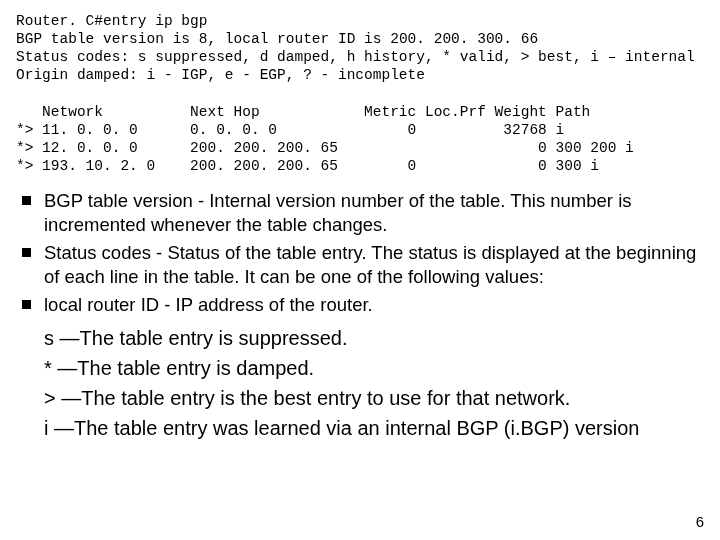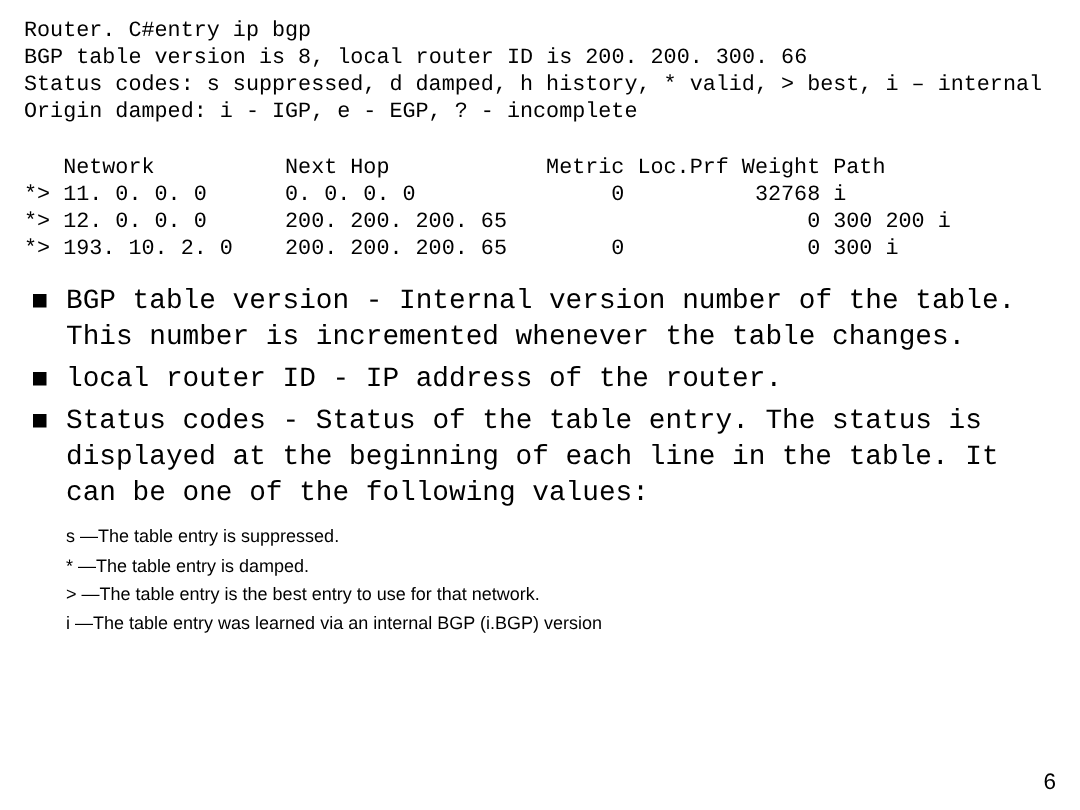--- a/index.html
+++ b/index.html
@@ -18,21 +18,20 @@
     font-size: 14.5px;
     line-height: 1.25;
     white-space: pre;
     margin-bottom: 14px;
   }
   .mono-block b { font-weight: normal; }
   ul.main-list {
     list-style: none;
     padding: 0;
     margin: 0 0 8px 0;
-    font-family: Liberation Mono, monospace;
   }
   ul.main-list > li {
     position: relative;
     padding-left: 28px;
     margin: 4px 0;
     font-size: 18.5px;
     line-height: 1.3;
   }
   ul.main-list > li::before {
     content: "";
@@ -42,21 +41,21 @@
     width: 9px;
     height: 9px;
     background: #000000;
   }
   ul.sub-list {
     list-style: none;
     padding: 0 0 0 28px;
     margin: 0;
   }
   ul.sub-list > li {
-    font-size: 12px;
+    font-size: 20px;
     line-height: 1.35;
     margin: 3px 0;
   }
   .page-num {
     position: absolute;
     right: 16px;
     bottom: 10px;
     font-size: 15px;
   }
 </style>
@@ -68,22 +67,22 @@
 <span><b>Status codes</b><span>: s suppressed, d damped, h history, * valid, &gt; best, i – internal</span></span>
 <span>Origin damped: i - IGP, e - EGP, ? - incomplete</span>
 
 <span>   Network          Next Hop            Metric Loc.Prf Weight Path</span>
 <span>*&gt; 11. 0. 0. 0      0. 0. 0. 0               0          32768 i</span>
 <span>*&gt; 12. 0. 0. 0      200. 200. 200. 65                       0 300 200 i</span>
 <span>*&gt; 193. 10. 2. 0    200. 200. 200. 65        0              0 300 i</span></div>
 
 <ul class="main-list">
   <li><span>BGP table version</span><span> - Internal version number of the table. This number is incremented whenever the table changes.</span></li>
+  <li><span>Status codes</span><span> - Status of the table entry. The status is displayed at the beginning of each line in the table. It can be one of the following values:</span></li>
   <li><span>local router ID</span><span> - IP address of the router.</span></li>
-  <li><span>Status codes</span><span> - Status of the table entry. The status is displayed at the beginning of each line in the table. It can be one of the following values:</span></li>
 </ul>
 
 <ul class="sub-list">
   <li>s —The table entry is suppressed.</li>
   <li>* —The table entry is damped.</li>
   <li>&gt; —The table entry is the best entry to use for that network.</li>
   <li>i —The table entry was learned via an internal BGP (i.BGP) version</li>
 </ul>
 
 <div class="page-num">6</div>

